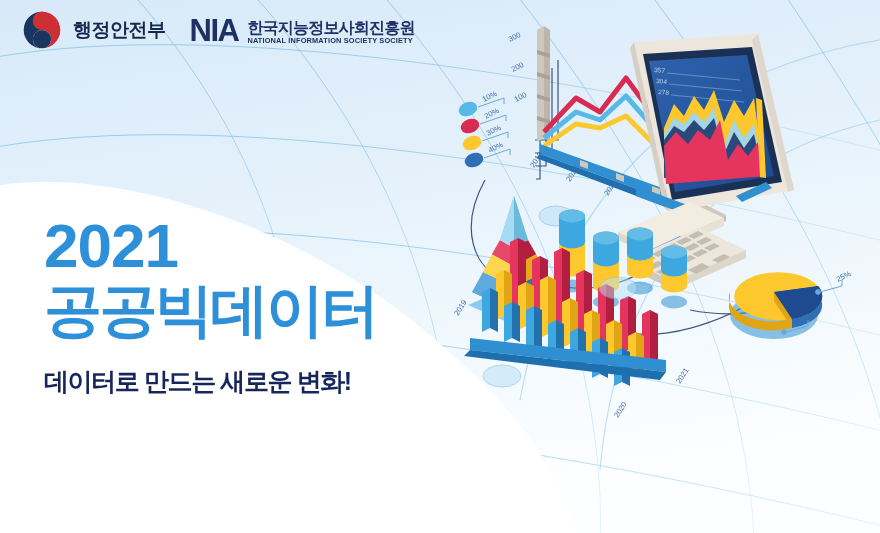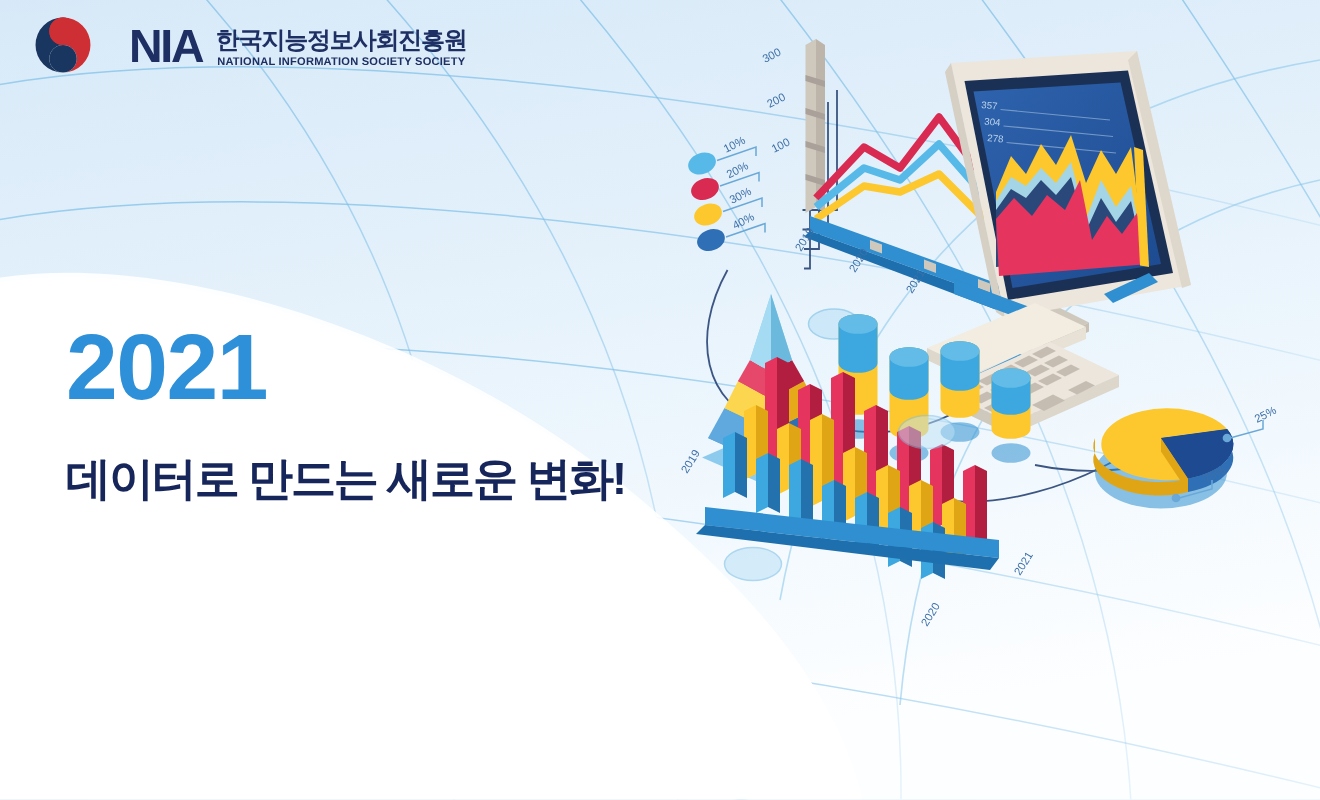--- a/index.html
+++ b/index.html
@@ -20,42 +20,42 @@
   
   .wave { position:absolute; left:0; bottom:0; width:880px; height:533px; }
   
   .header { position:absolute; left:22px; top:10px; display:flex; align-items:center; gap:24px; z-index:8; }
   .gov-logo { display:flex; align-items:center; gap:11px; }
   .taeguk { width:40px; height:40px; }
   .gov-name {
     font-size:19px; font-weight:bold; color:#15284f; letter-spacing:-0.5px;
     white-space:nowrap;
   }
-  .nia-logo { display:flex; align-items:flex-end; gap:9px;text-align:center; }
+  .nia-logo { display:flex; align-items:flex-end; gap:9px; }
   .nia-mark {
     font-size:31px; font-weight:bold; color:#1d2f63; letter-spacing:-1.5px;
     line-height:1; font-family:"Liberation Sans", sans-serif;
   }
   .nia-text { display:flex; flex-direction:column; line-height:1.05; padding-bottom:1px; }
   .nia-kr { font-size:16px; font-weight:bold; color:#1d2f63; letter-spacing:-0.8px; white-space:nowrap; }
   .nia-en { font-size:7.4px; font-weight:bold; color:#1d2f63; letter-spacing:0.15px; white-space:nowrap; }
 
   
   .copy { position:absolute; left:44px; top:216px; z-index:9; }
   .t-year {
     font-size:62px; font-weight:bold; color:#2d90d8;
     line-height:0.98; letter-spacing:-1px;
   }
   .t-line {
     font-size:58px; font-weight:bold; color:#2d90d8;
     line-height:1.14; letter-spacing:-2.5px; white-space:nowrap;
   }
   .t-sub {
     margin-top:22px;
-    font-size:30px; font-weight:bold; color:#16265a;
+    font-size:25px; font-weight:bold; color:#16265a;
     letter-spacing:-1.4px; white-space:nowrap;
   }
 
   
   .illo { position:absolute; left:440px; top:20px; width:440px; height:420px; z-index:6; }
   .illo svg { display:block; }
 </style>
 </head>
 <body>
 
@@ -106,33 +106,35 @@
 
     <div class="gov-logo">
       <svg class="taeguk" viewBox="0 0 48 48">
         <circle cx="24" cy="24" r="22" fill="#ffffff"></circle>
         <path d="M24 2a22 22 0 0 0 0 44 11 11 0 0 1 0-22 11 11 0 0 0 0-22z" fill="#18365f"></path>
         <path d="M24 2a22 22 0 0 1 0 44 11 11 0 0 0 0-22 11 11 0 0 1 0-22z" fill="#cd2f34"></path>
         <circle cx="24" cy="13" r="11" fill="#cd2f34"></circle>
         <circle cx="24" cy="35" r="11" fill="#18365f"></circle>
         <circle cx="24" cy="24" r="22" fill="none" stroke="#ffffff" stroke-width="0"></circle>
       </svg>
+      <div class="gov-name">행정안전부</div>
     </div>
 
     <div class="nia-logo">
       <div class="nia-mark">NIA</div>
       <div class="nia-text">
         <div class="nia-kr">한국지능정보사회진흥원</div>
         <div class="nia-en">NATIONAL INFORMATION SOCIETY SOCIETY</div>
       </div>
     </div>
   </div>
 
   <div class="copy">
     <div class="t-year">2021</div>
+    <div class="t-line">공공빅데이터</div>
     <div class="t-sub">데이터로 만드는 새로운 변화!</div>
   </div>
 
   <div class="illo">
     <svg width="440" height="420" viewBox="0 0 440 420">
       <defs>
         <linearGradient id="scrGrad" x1="0" y1="0" x2="1" y2="1">
           <stop offset="0%" stop-color="#2e63ad"></stop>
           <stop offset="100%" stop-color="#1d4a90"></stop>
         </linearGradient>

